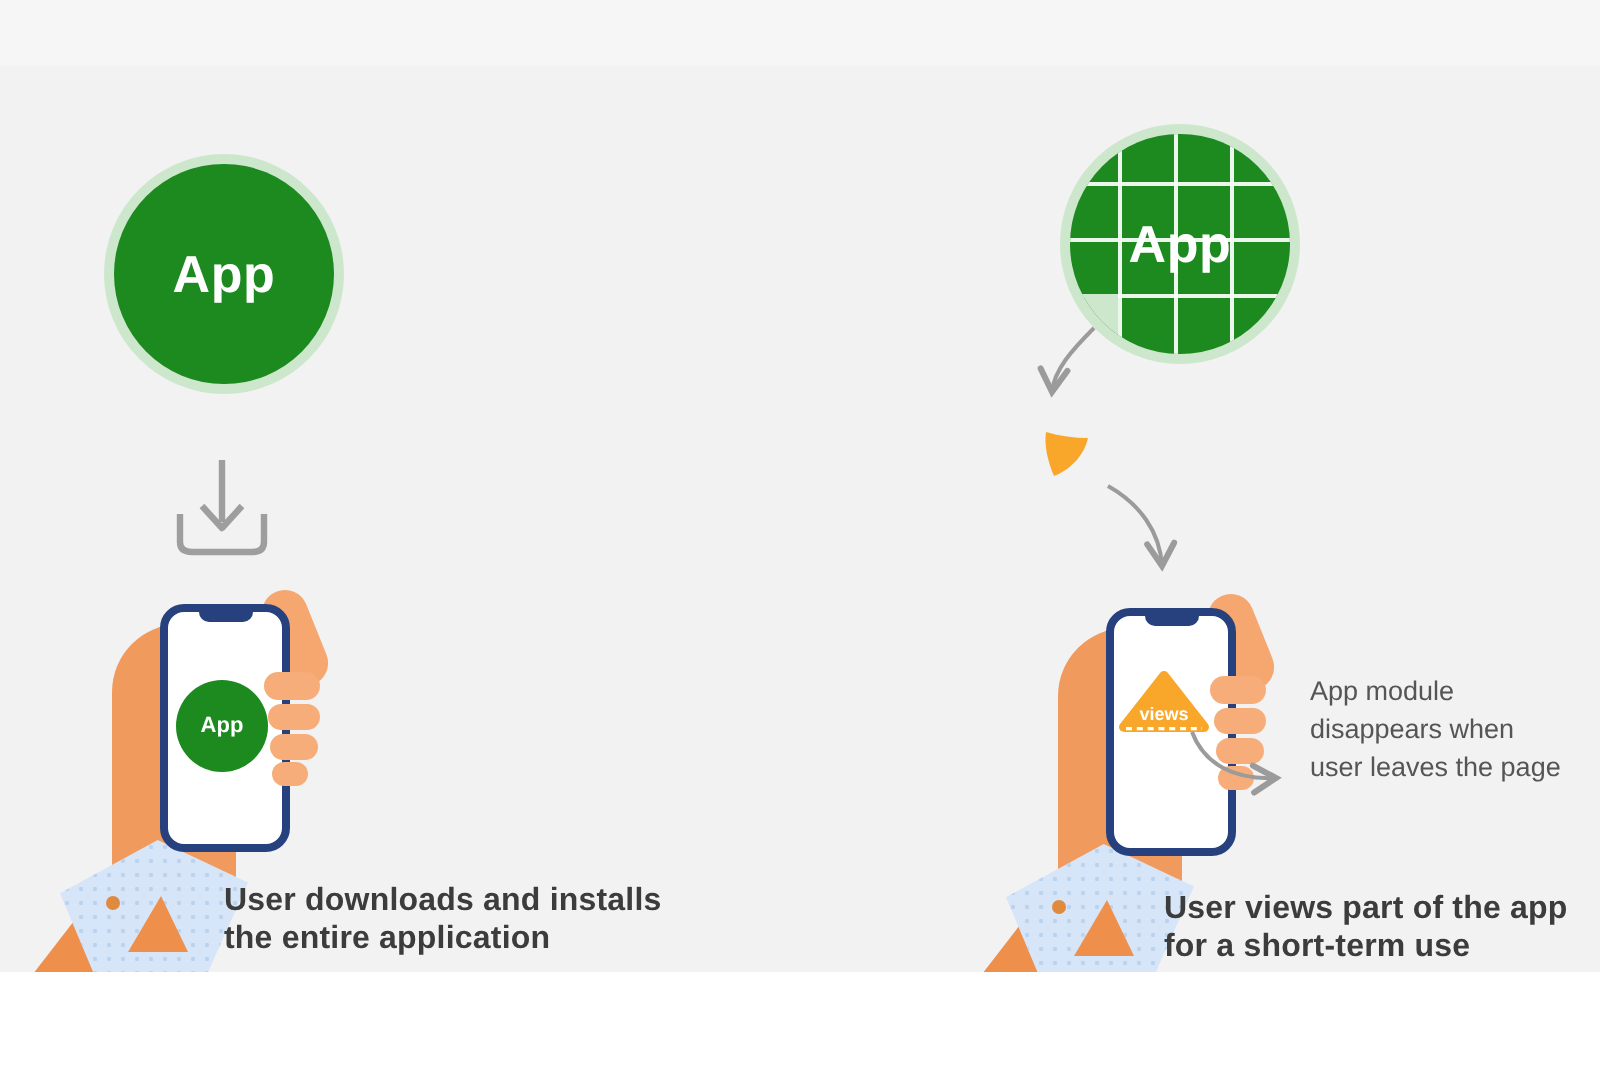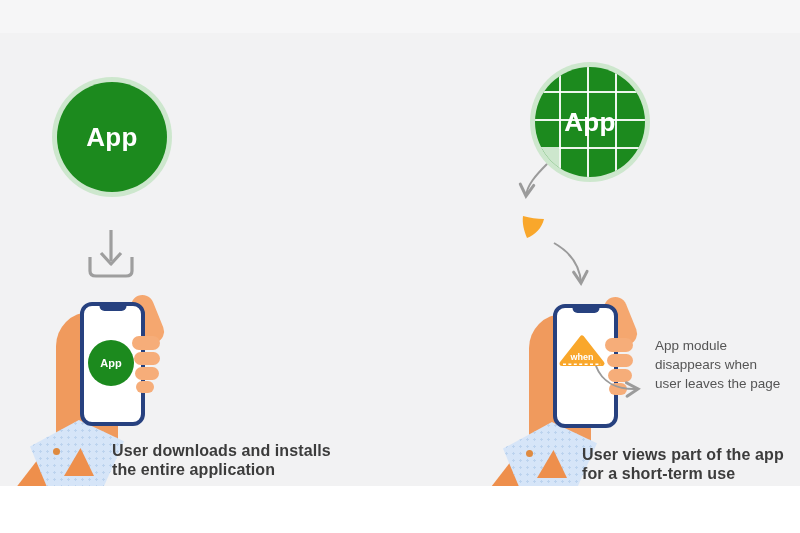--- a/index.html
+++ b/index.html
@@ -126,21 +126,21 @@
     <div class="cuff"></div>
     <div class="cuff-notch"></div>
     <div class="cuff-button"></div>
     <div class="phone">
       <div class="notch"></div>
     </div>
     <svg class="module-triangle" width="50" height="34" viewBox="0 0 50 34">
       <path d="M25,4 L45,29.5 L5,29.5 Z" fill="#f9a72b" stroke="#f9a72b" stroke-width="5" stroke-linejoin="round"></path>
       <line x1="6" y1="30.3" x2="44" y2="30.3" stroke="#ffffff" stroke-width="1.6" stroke-dasharray="3 2.4"></line>
     </svg>
-    <span class="module-info">when</span>
+    <span class="module-info">views</span>
     <div class="finger f1"></div>
     <div class="finger f2"></div>
     <div class="finger f3"></div>
     <div class="finger f4"></div>
   </div>
 
   <p class="annotation">App module
 disappears when
 user leaves the page</p>
   <p class="caption cap-right">User views part of the app

